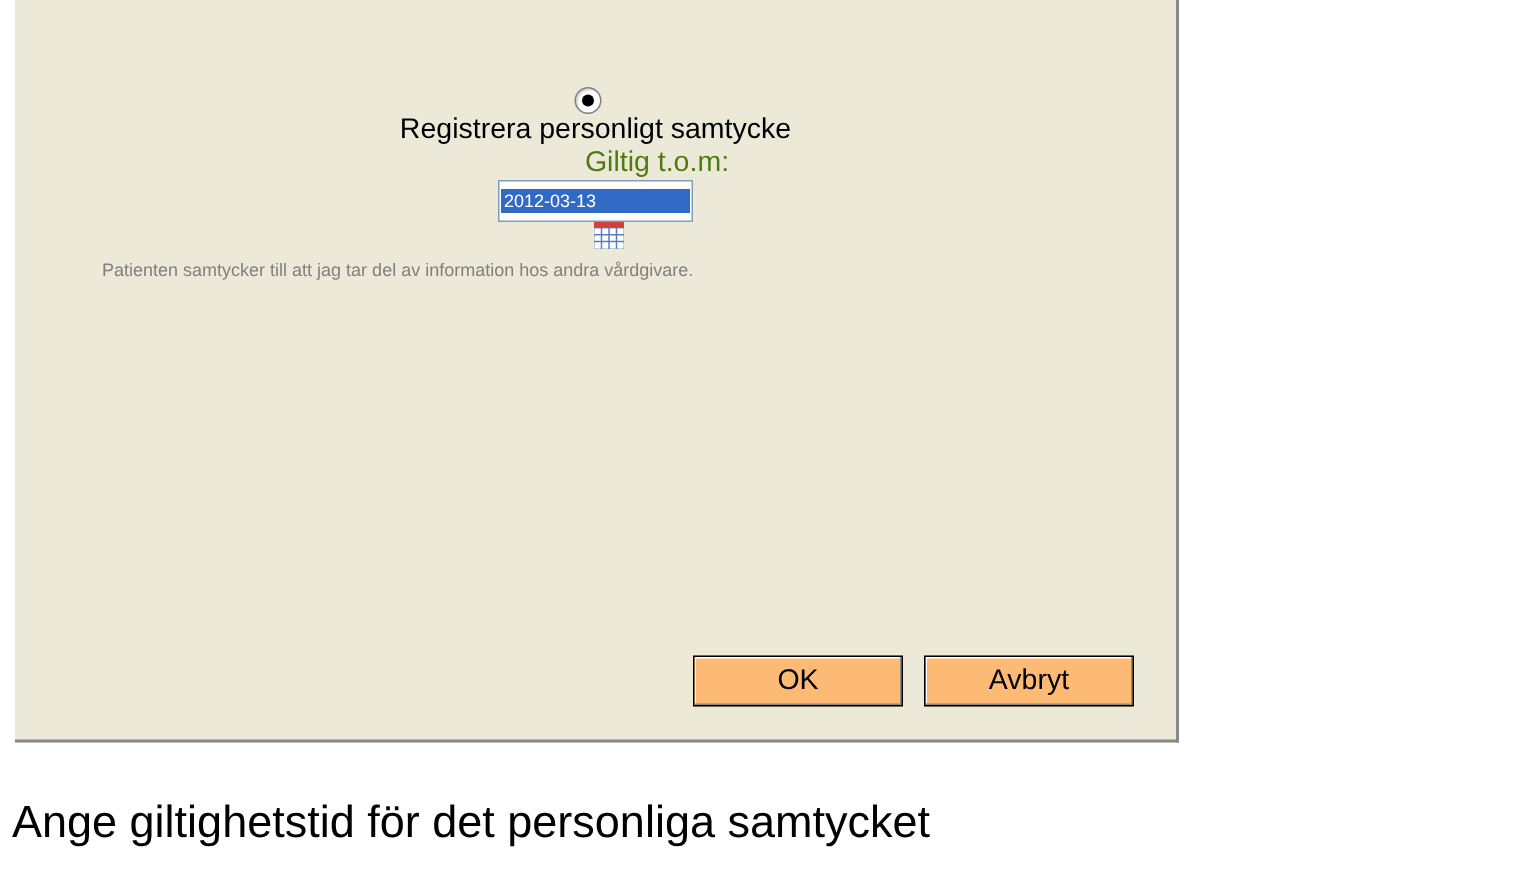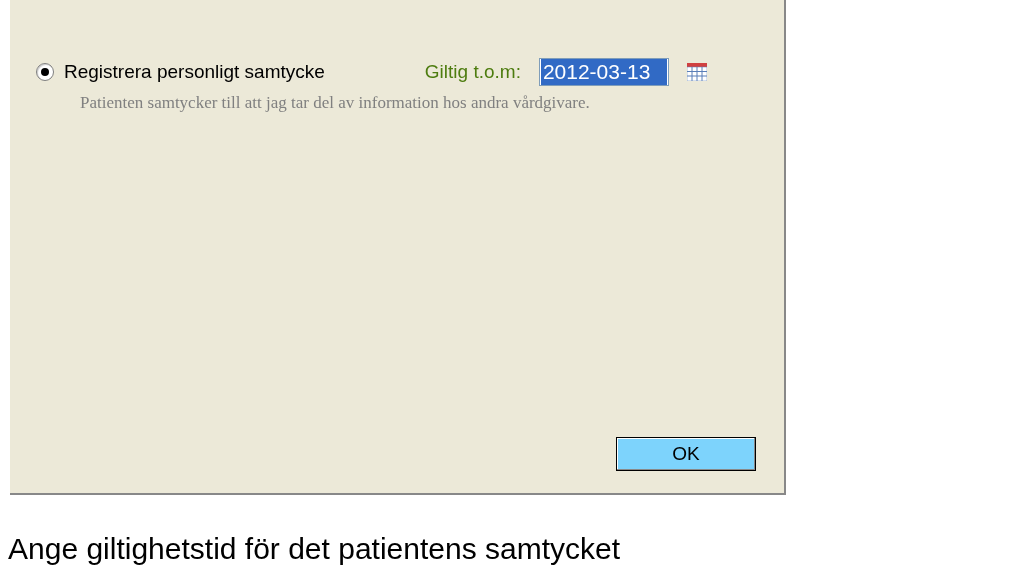--- a/index.html
+++ b/index.html
@@ -23,20 +23,21 @@
       border-bottom: 2px solid #888;
     }
     .option-group {
       padding: 18px 26px 12px 26px;
     }
     .option-row {
       display: flex;
       align-items: center;
       margin-bottom: 6px;
       flex-wrap: nowrap;
+      flex-direction: column;
     }
     .radio-wrap {
       width: 18px;
       height: 18px;
       border: 1px solid #7f7f7f;
       border-radius: 50%;
       background: #fff;
       display: inline-flex;
       align-items: center;
       justify-content: center;
@@ -51,27 +52,26 @@
       background: #000;
       border-radius: 50%;
       display: block;
     }
     .option-label {
       font-size: 19px;
       color: #000;
       white-space: nowrap;
     }
     .option-desc {
-      font-size: 17px;
+      font-size: 12px;
       color: #808080;
-      margin-left: 44px;
+      margin-left: 32px;
       margin-top: 4px;
       line-height: 1.35;
       max-width: 700px;
-      font-family: Liberation Serif, serif;
     }
     .option-group.g1 {
       margin-top: 40px;
     }
     .option-group.g2 {
       margin-top: 70px;
     }
     .valid-label {
       font-size: 19px;
       color: #4d7c0f;
@@ -86,21 +86,21 @@
       height: 28px;
       display: inline-flex;
       align-items: center;
       padding-left: 1px;
       padding-right: 1px;
       flex-shrink: 0;
     }
     .date-value {
       background: #316ac5;
       color: #ffffff;
-      font-size: 21px;
+      font-size: 12px;
       padding: 1px 2px;
       width: 100%;
       text-align: left;
       font-family: Tahoma, Arial, sans-serif;
       border: none;
       outline: none;
     }
     .calendar-icon {
       width: 20px;
       height: 18px;
@@ -114,21 +114,21 @@
     .button-bar {
       position: absolute;
       bottom: 22px;
       right: 28px;
       display: flex;
       gap: 14px;
     }
     .win-button {
       width: 140px;
       height: 34px;
-      background: #7dd3fc;
+      background: #fdba74;
       border: 1px solid #000;
       box-shadow: inset -1px -1px 0 #888, inset 1px 1px 0 #fff;
       font-size: 19px;
       font-family: Tahoma, Arial, sans-serif;
       cursor: default;
       text-align: center;
     }
     .caption-text {
       position: absolute;
       left: 8px;
@@ -165,17 +165,18 @@
       </span>
     </div>
     <div class="option-desc">Patienten samtycker till att jag tar del av information hos andra vårdgivare.</div>
   </div>
 
   <div class="option-group g2">
   </div>
 
   <div class="button-bar">
     <button class="win-button">OK</button>
+    <button class="win-button">Avbryt</button>
   </div>
 
 </div>
 
-<div class="caption-text">Ange giltighetstid för det patientens samtycket</div>
+<div class="caption-text">Ange giltighetstid för det personliga samtycket</div>
 
 </body></html>

